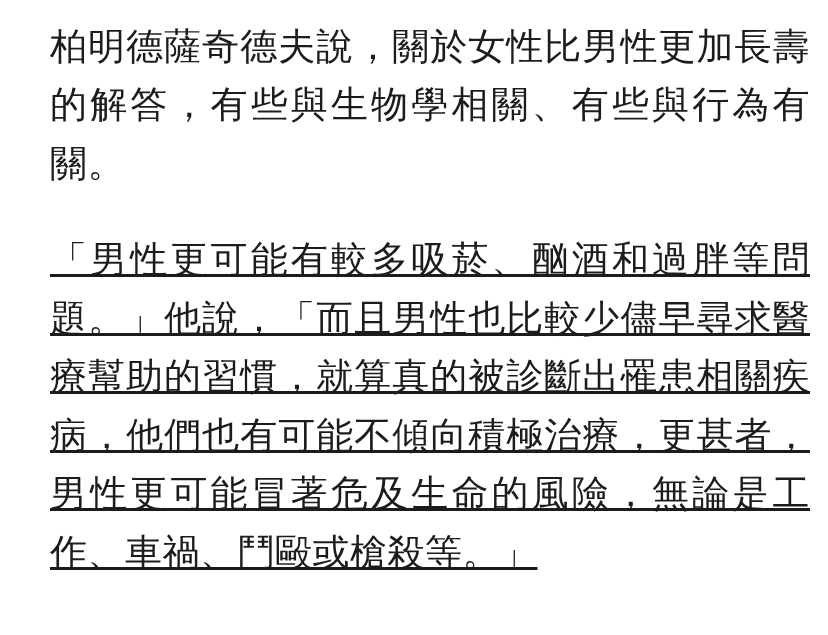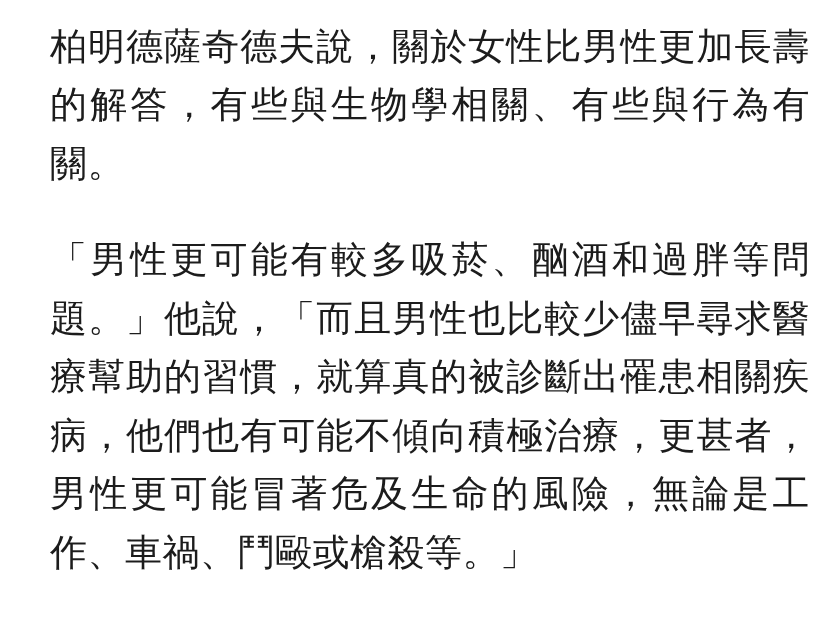--- a/index.html
+++ b/index.html
@@ -31,20 +31,21 @@
     letter-spacing: 0.5px;
     color: #1c1c1c;
     margin: 0 0 38px 0;
     text-align: justify;
     text-justify: inter-character;
     word-break: break-all;
     font-weight: 400;
   }
   .paragraph:last-child {
     margin-bottom: 0;
+    text-decoration: underline;
   }
 </style>
 </head>
 <body>
 
 <div class="page">
   <div class="article-body">
     <p class="paragraph">柏明德薩奇德夫說，關於女性比男性更加長壽的解答，有些與生物學相關、有些與行為有關。</p>
     <p class="paragraph">「男性更可能有較多吸菸、酗酒和過胖等問題。」他說，「而且男性也比較少儘早尋求醫療幫助的習慣，就算真的被診斷出罹患相關疾病，他們也有可能不傾向積極治療，更甚者，男性更可能冒著危及生命的風險，無論是工作、車禍、鬥毆或槍殺等。」</p>
   </div>

